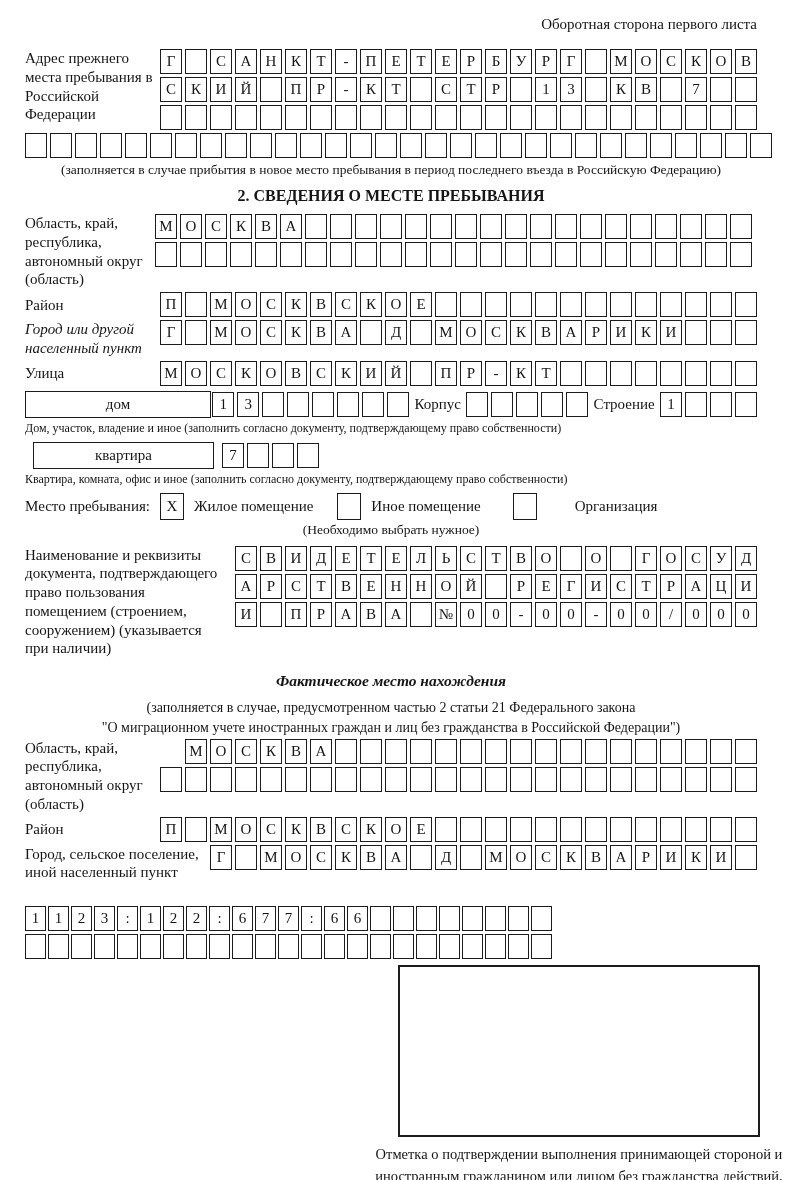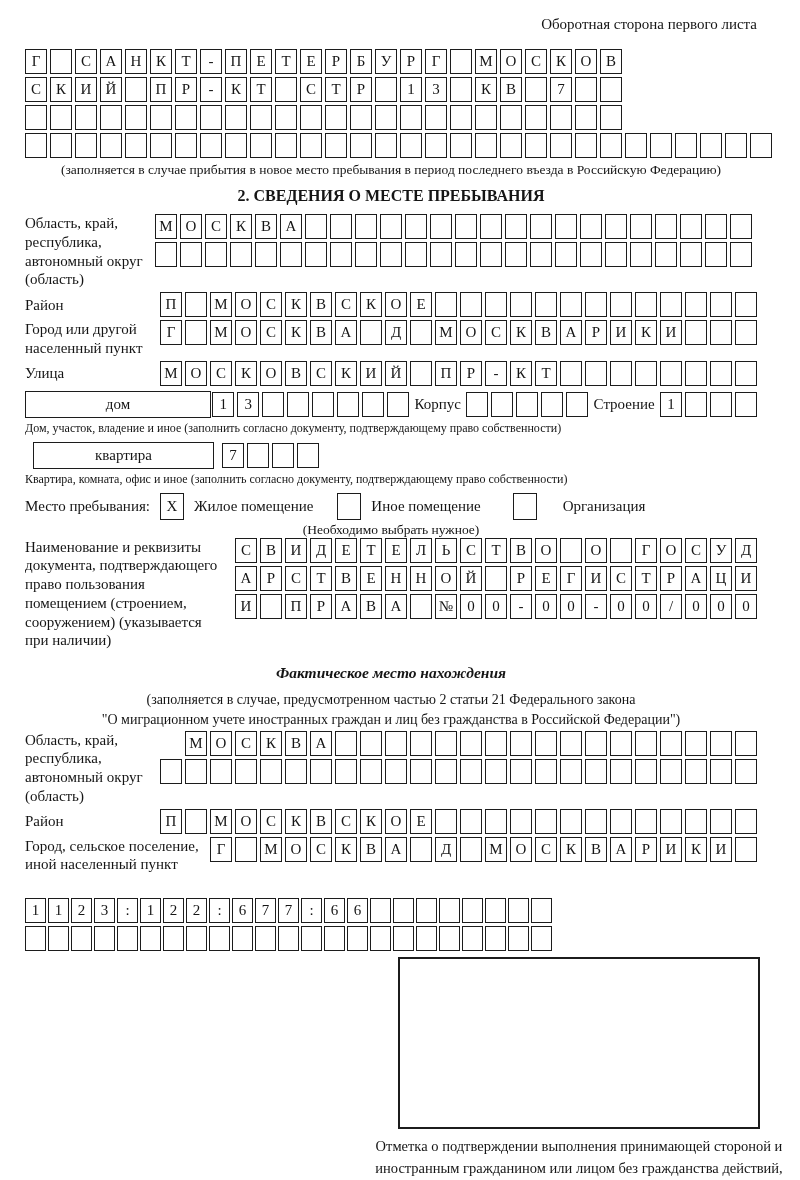--- a/index.html
+++ b/index.html
@@ -44,21 +44,21 @@
   .inline-label { font-size:15px; white-space:nowrap; padding:0 4px; }
   .small-note { font-size:12px; margin:3px 0 6px 0; }
 
   .apt-row { display:flex; align-items:center; margin-bottom:2px; }
 
   .stay-row { display:flex; align-items:center; gap:10px; font-size:15px; margin:6px 0 2px 0; }
   .chk {
     width:24px; height:27px; border:1.5px solid #1c1c1c; flex:none;
     display:flex; align-items:center; justify-content:center; font-size:15px; background:#fff;
   }
-  .stay-note { text-align:center; font-size:13.5px; }
+  .stay-note { text-align:center; font-size:13.5px; margin-bottom:8px; }
 
   .fact-title { text-align:center; font-size:15.5px; font-weight:bold; margin:14px 0 8px 0;font-style:italic; }
   .fact-note { text-align:center; font-size:14px; line-height:1.45; }
 
   .pad-top-row { padding-top:21px; }
 
   .stamp-wrap { margin-top:6px; }
   .stamp-box {
     width:362px; height:172px; border:2px solid #1c1c1c; background:#fff;
     margin-left:373px;
@@ -67,20 +67,21 @@
     width:420px; margin-left:344px; margin-top:7px;
     text-align:center; font-size:14.5px; line-height:1.5;
   } .mb3{margin-bottom:3px;}
 </style>
 </head>
 <body>
 
 <div class="corner-note">Оборотная сторона первого листа</div>
 
 <div class="frow">
+  <div class="flabel" style="max-width:150px;">Адрес прежнего места пребывания в Российской Федерации</div>
   <div class="rowcol">
     <div class="cells">
         <div class="cell">Г</div>
         <div class="cell"></div>
         <div class="cell">С</div>
         <div class="cell">А</div>
         <div class="cell">Н</div>
         <div class="cell">К</div>
         <div class="cell">Т</div>
         <div class="cell">-</div>
@@ -273,21 +274,21 @@
       <div class="cell"></div>
       <div class="cell"></div>
       <div class="cell"></div>
       <div class="cell"></div>
       <div class="cell"></div>
       <div class="cell"></div>
     </div>
 </div>
 
 <div class="frow mb3">
-  <div class="flabel" style="max-width:175px;">Город или другой населенный пункт</div>
+  <div class="flabel" style="max-width:175px;font-style:italic;">Город или другой населенный пункт</div>
   <div class="rowcol">
     <div class="cells">
         <div class="cell">Г</div>
         <div class="cell"></div>
         <div class="cell">М</div>
         <div class="cell">О</div>
         <div class="cell">С</div>
         <div class="cell">К</div>
         <div class="cell">В</div>
         <div class="cell">А</div>
@@ -382,21 +383,21 @@
 </div>
 <div class="small-note">Квартира, комната, офис и иное (заполнить согласно документу, подтверждающему право собственности)</div>
 
 <div class="stay-row">
   <span>Место пребывания:</span>
   <span class="chk">X</span>
   <span>Жилое помещение</span>
   <span class="chk" style="margin-left:14px;"></span>
   <span>Иное помещение</span>
   <span class="chk" style="margin-left:22px;"></span>
-  <span style="margin-left:16px;">Организация</span>
+  <span style="margin-left:28px;">Организация</span>
 </div>
 <div class="stay-note">(Необходимо выбрать нужное)</div>
 
 <div class="frow">
   <div class="flabel" style="max-width:225px;">Наименование и реквизиты документа, подтверждающего право пользования помещением (строением, сооружением) (указывается при наличии)</div>
   <div class="rowcol">
     <div class="cells">
         <div class="cell">С</div>
         <div class="cell">В</div>
         <div class="cell">И</div>

